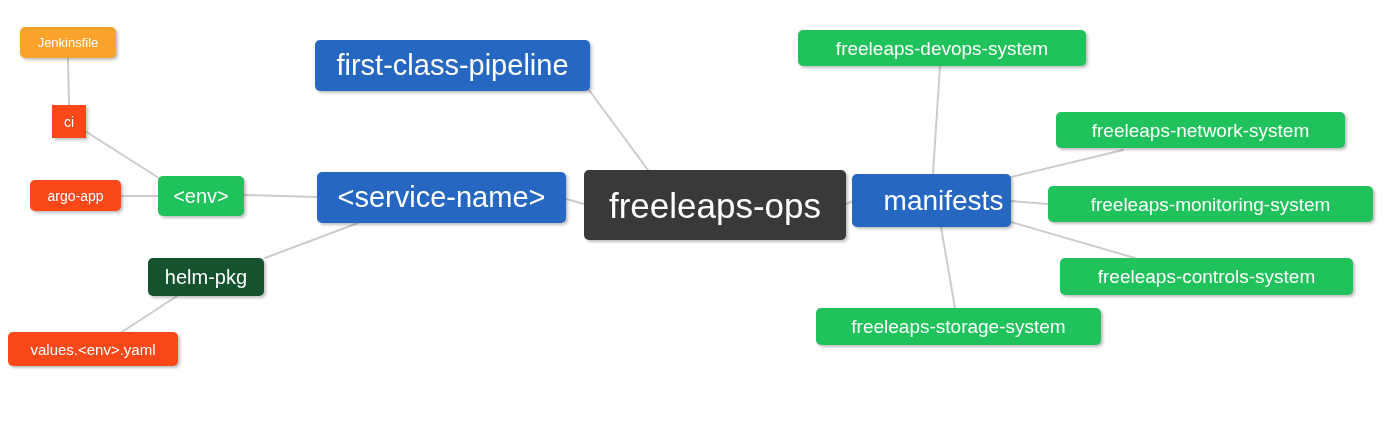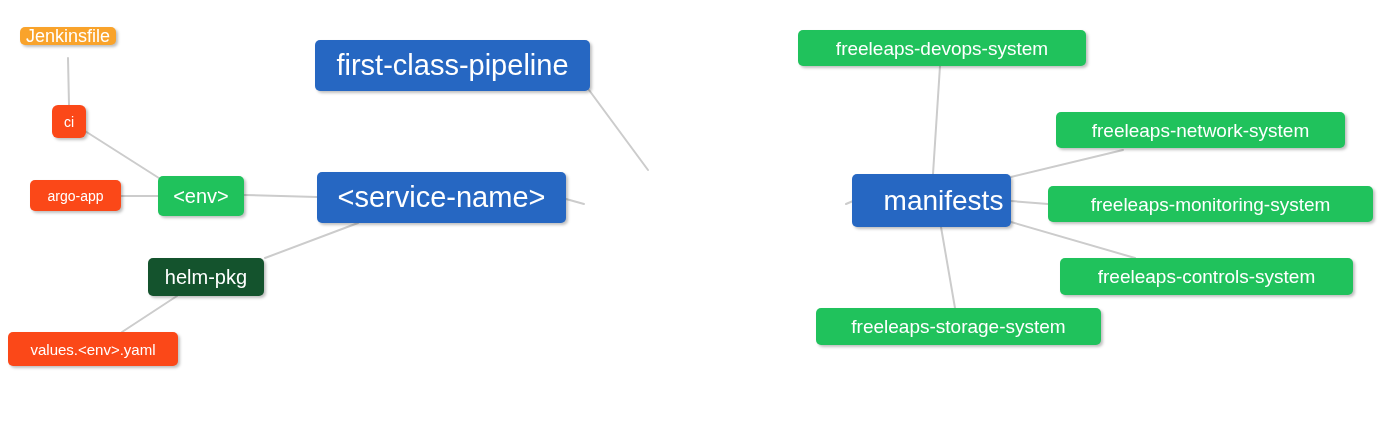--- a/index.html
+++ b/index.html
@@ -36,22 +36,22 @@
     color: #ffffff;
     border-radius: 5px;
     box-shadow: 2px 2px 3px rgba(0,0,0,0.25);
     white-space: nowrap;
     cursor: pointer;
     box-sizing: border-box;
     line-height: 1;
     user-select: none;
   }
   
-  .n-jenkinsfile { left: 20px;  top: 27px;  width: 96px;  height: 18px; font-size: 18px; }
-  .n-ci          { left: 52px;  top: 105px; width: 34px;  height: 33px; font-size: 14px; border-radius: 6px; }
+  .n-jenkinsfile { left: 20px;  top: 27px;  width: 96px;  height: 31px; font-size: 13px; }
+  .n-ci          { left: 52px;  top: 105px; width: 34px;  height: 33px; font-size: 14px; border-radius: 0; }
   .n-argo        { left: 30px;  top: 180px; width: 91px;  height: 31px; font-size: 14px; }
   .n-env         { left: 158px; top: 176px; width: 86px;  height: 40px; font-size: 20px; }
   .n-helm        { left: 148px; top: 258px; width: 116px; height: 38px; font-size: 20px; }
   .n-values      { left: 8px;   top: 332px; width: 170px; height: 34px; font-size: 15px; }
   .n-fcp         { left: 315px; top: 40px;  width: 275px; height: 51px; font-size: 29px; }
   .n-service     { left: 317px; top: 172px; width: 249px; height: 51px; font-size: 29px; }
   .n-ops         { left: 584px; top: 170px; width: 262px; height: 70px; font-size: 35px; }
   .n-manifests   { left: 852px; top: 174px; width: 159px; height: 53px; font-size: 28px; }
   .n-devops      { left: 798px; top: 30px;  width: 288px; height: 36px; font-size: 19px; }
   .n-network     { left: 1056px; top: 112px; width: 289px; height: 36px; font-size: 19px; }
@@ -82,20 +82,21 @@
   </svg>
 
   <div class="node n-jenkinsfile" style="background: rgb(249, 163, 43);">Jenkinsfile</div>
   <div class="node n-ci" style="background: rgb(251, 72, 24);">ci</div>
   <div class="node n-argo" style="background: rgb(251, 72, 24);">argo-app</div>
   <div class="node n-env" style="background: rgb(32, 194, 92);">&lt;env&gt;</div>
   <div class="node n-helm" style="background: #14532d;">helm-pkg</div>
   <div class="node n-values" style="background: rgb(251, 72, 24);">values.&lt;env&gt;.yaml</div>
   <div class="node n-fcp" style="background: rgb(38, 103, 194);">first-class-pipeline</div>
   <div class="node n-service" style="background: rgb(38, 103, 194);">&lt;service-name&gt;</div>
+  <div class="node n-ops" style="background: rgb(59, 56, 56);">freeleaps-ops</div>
   <div class="node n-manifests" style="background: rgb(38, 103, 194); padding-left: 24px;">manifests</div>
   <div class="node n-devops" style="background: rgb(32, 194, 92);">freeleaps-devops-system</div>
   <div class="node n-network" style="background: rgb(32, 194, 92);">freeleaps-network-system</div>
   <div class="node n-monitoring" style="background: rgb(32, 194, 92);">freeleaps-monitoring-system</div>
   <div class="node n-storage" style="background: rgb(32, 194, 92);">freeleaps-storage-system</div>
   <div class="node n-controls" style="background: rgb(32, 194, 92);">freeleaps-controls-system</div>
 
 </div>
 
 </body></html>

